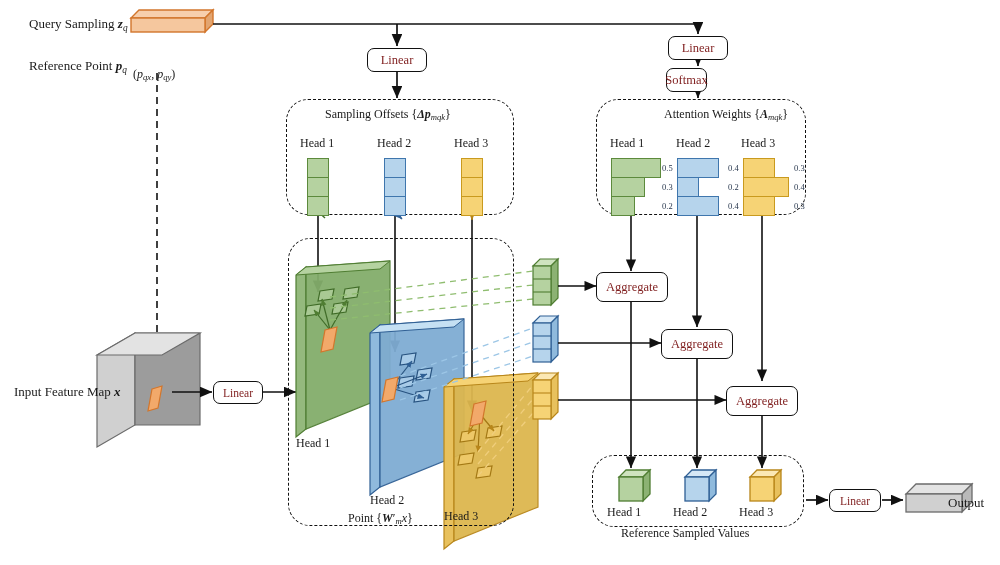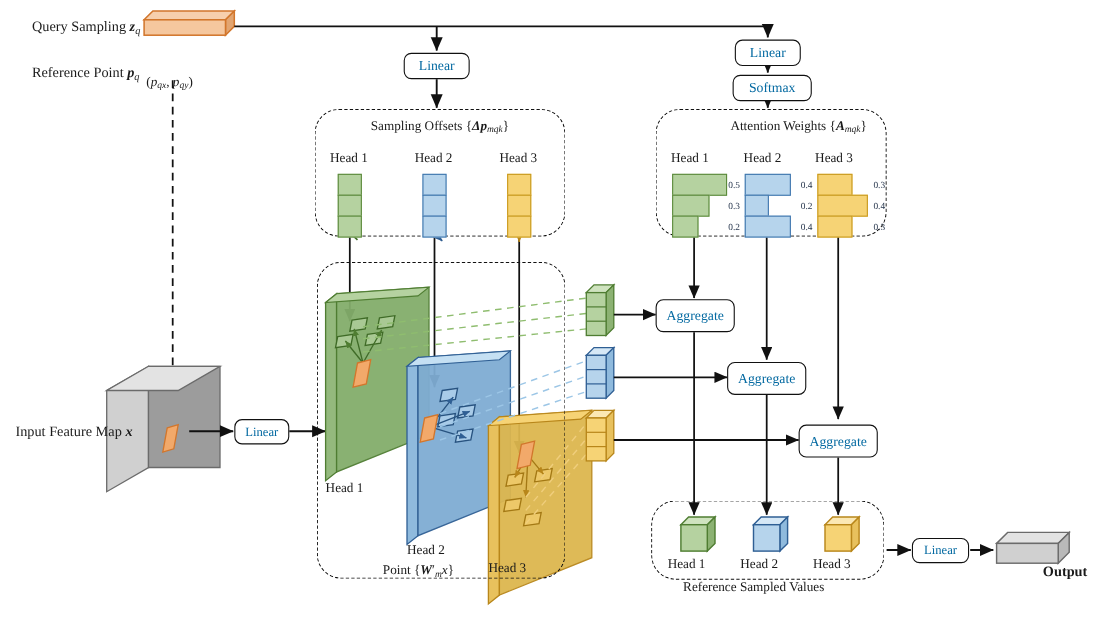--- a/index.html
+++ b/index.html
@@ -8,21 +8,21 @@
   #stage{position:absolute;left:0;top:0;width:1000px;height:565px;}
   svg.layer{position:absolute;left:0;top:0;width:1000px;height:565px;overflow:visible;}
   .lbl{position:absolute;white-space:nowrap;line-height:1;}
   .t13{font-size:13px;}
   .t12{font-size:12px;}
   .ital{font-style:italic;}
   .bi{font-style:italic;font-weight:bold;}
   .sub{font-size:0.72em;vertical-align:-0.28em;}
   .box{position:absolute;box-sizing:border-box;border:1.6px solid #111;border-radius:7px;
        background:#fff;display:flex;align-items:center;justify-content:center;
-       font-size:12.5px;font-family:"Liberation Serif","DejaVu Serif",serif;color:#0369a1;}
+       font-size:12.5px;font-family:"Liberation Serif","DejaVu Serif",serif;color:#7f1d1d;}
   .dbox{position:absolute;box-sizing:border-box;border:1.9px dashed #111;border-radius:22px;background:transparent;}
   .cellcol{position:absolute;}
   .cell{position:absolute;box-sizing:border-box;border:1.3px solid;}
   .barlbl{position:absolute;font-size:8.5px;font-family:"Liberation Serif","DejaVu Serif",serif;color:#27364d;padding-left:48px;}
 </style>
 </head>
 <body>
 
 <div id="stage">
 
@@ -239,21 +239,21 @@
   <div class="dbox" style="left:596px;top:99px;width:210px;height:116px;"></div>
   <div class="dbox" style="left:288px;top:238px;width:226px;height:288px;"></div>
   <div class="dbox" style="left:592px;top:455px;width:212px;height:72px;"></div>
 
   <div class="box" style="left:367px;top:48px;width:60px;height:24px;">
     <span>Linear</span>
   </div>
   <div class="box" style="left:668px;top:36px;width:60px;height:24px;">
     <span>Linear</span>
   </div>
-  <div class="box" style="left:666px;top:68px;width:72px;height:24px;">
+  <div class="box" style="left:666px;top:68px;width:41px;height:24px;">
     <span>Softmax</span>
   </div>
   <div class="box" style="left:213px;top:381px;width:50px;height:23px;font-size:11.5px;">
     <span>Linear</span>
   </div>
   <div class="box" style="left:596px;top:272px;width:72px;height:30px;">
     <span>Aggregate</span>
   </div>
   <div class="box" style="left:661px;top:329px;width:72px;height:30px;">
     <span>Aggregate</span>
@@ -312,21 +312,21 @@
   </div>
 
   <div class="lbl t13" style="left:29px;top:59px;">
     <span>Reference Point</span>
     <span class="bi">p</span><span class="sub ital">q</span>
   </div>
   <div class="lbl t12" style="left:133px;top:68px;">
     (<span class="ital">p</span><span class="sub ital">qx</span>,&nbsp;<span class="ital">p</span><span class="sub ital">qy</span>)
   </div>
 
-  <div class="lbl t12" style="left:337px;top:108px;">
+  <div class="lbl t12" style="left:325px;top:108px;">
     <span>Sampling Offsets {</span><span class="bi">Δp</span><span class="sub ital">mqk</span><span>}</span>
   </div>
   <div class="lbl t12" style="left:300px;top:137px;">Head 1</div>
   <div class="lbl t12" style="left:377px;top:137px;">Head 2</div>
   <div class="lbl t12" style="left:454px;top:137px;">Head 3</div>
 
   <div class="lbl t12" style="left:664px;top:108px;">
     <span>Attention Weights {</span><span class="bi">A</span><span class="sub ital">mqk</span><span>}</span>
   </div>
   <div class="lbl t12" style="left:610px;top:137px;">Head 1</div>
@@ -344,15 +344,15 @@
 
   <div class="lbl t12" style="left:348px;top:512px;">
     <span>Point {</span><span class="bi">W</span><span>′</span><span class="sub ital">m</span><span class="ital">x</span><span>}</span>
   </div>
 
   <div class="lbl t12" style="left:607px;top:506px;">Head 1</div>
   <div class="lbl t12" style="left:673px;top:506px;">Head 2</div>
   <div class="lbl t12" style="left:739px;top:506px;">Head 3</div>
   <div class="lbl t12" style="left:621px;top:527px;">Reference Sampled Values</div>
 
-  <div class="lbl t13" style="left:948px;top:513px;font-weight:bold;">Output</div>
+  <div class="lbl t13" style="left:948px;top:496px;">Output</div>
 
 </div>
 
 </body></html>

